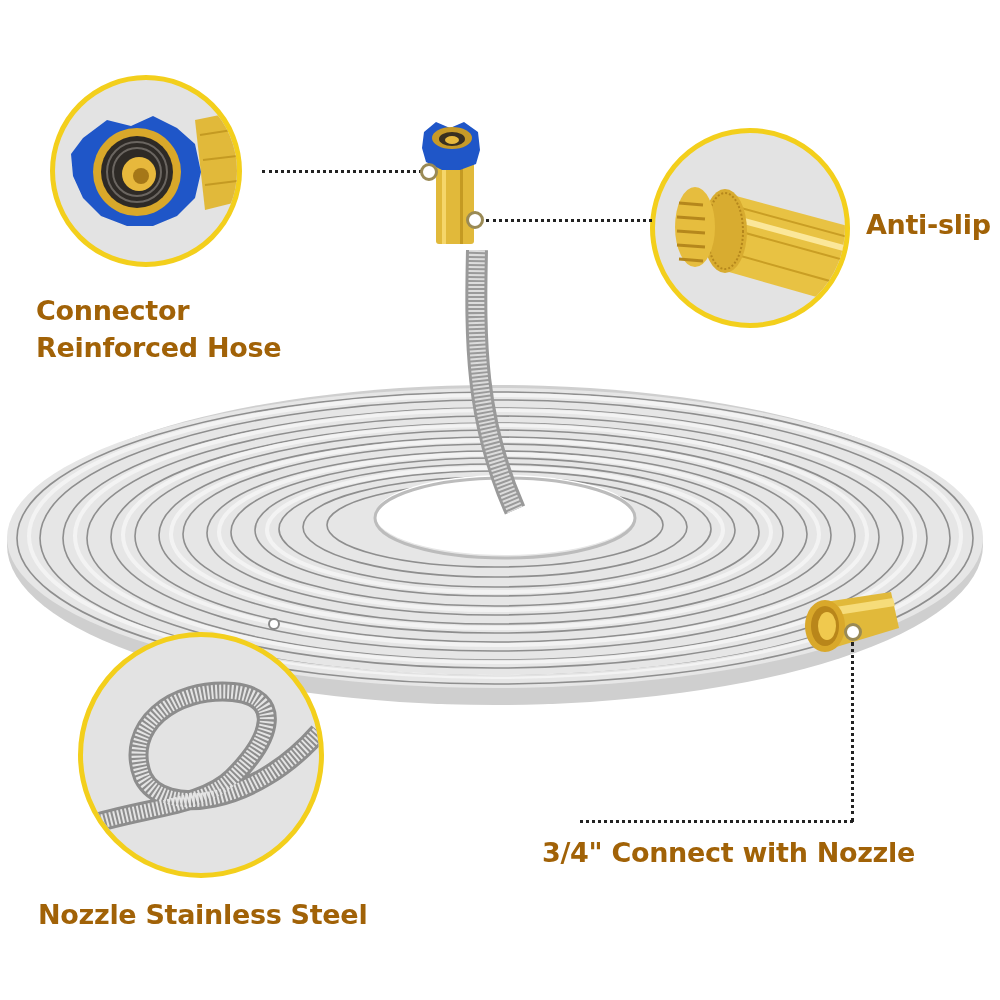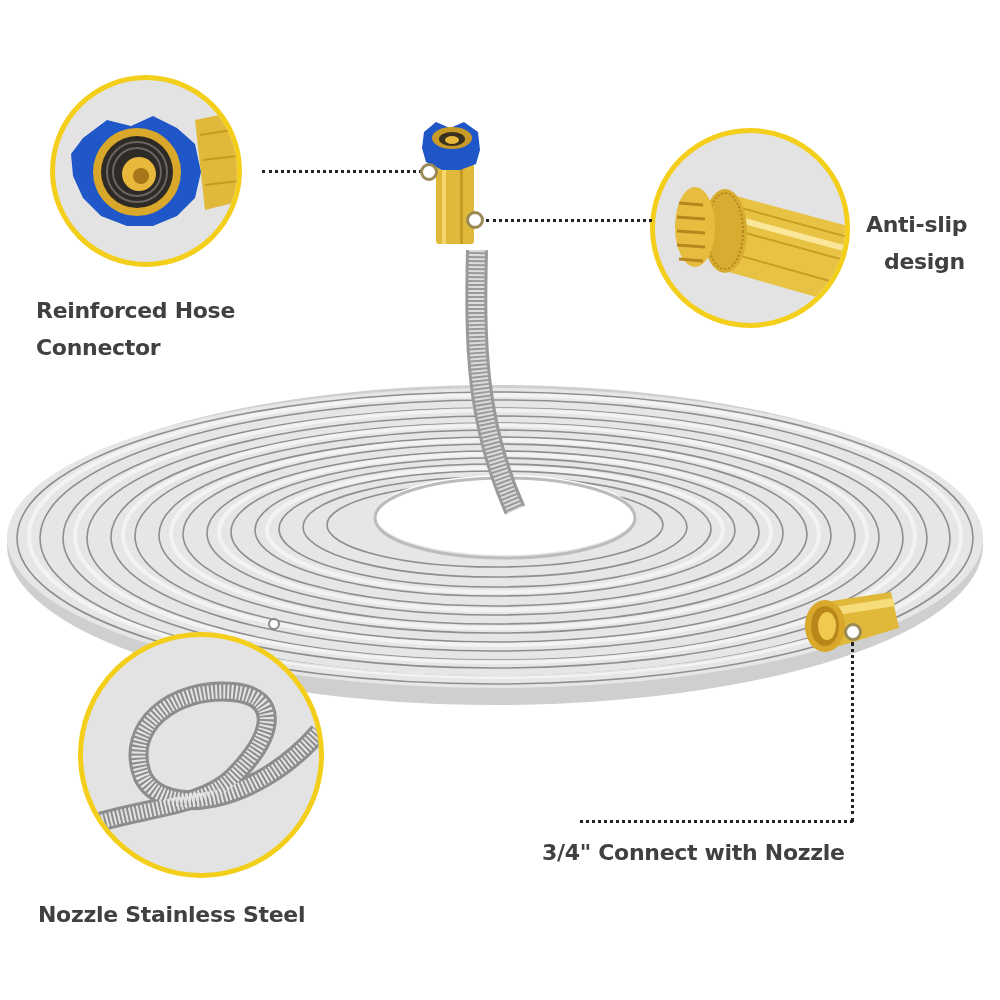--- a/index.html
+++ b/index.html
@@ -1,20 +1,20 @@
 <!DOCTYPE html>
 <html><head>
   <meta charset="utf-8">
   <style>
     html, body { margin: 0; padding: 0; background: #ffffff; }
     body { width: 1000px; height: 1000px; position: relative; overflow: hidden; font-family: "DejaVu Sans", sans-serif; }
     .abs { position: absolute; }
     .label {
-      position: absolute; color: #404040; font-weight: bold;
-      font-family: "DejaVu Sans", sans-serif; font-size: 22px; line-height: 37px; letter-spacing: -0.3px;
+      position: absolute; color: #a16207; font-weight: bold;
+      font-family: "DejaVu Sans", sans-serif; font-size: 27px; line-height: 37px; letter-spacing: -0.3px;
       white-space: nowrap;
     }
     .callout-circle {
       position: absolute; border-radius: 50%; border: 5px solid #f3cf1c;
       background: #e3e3e3; overflow: hidden; box-sizing: border-box;
     }
     .dots-h { position: absolute; height: 0; border-top: 3px dotted #222; }
     .dots-v { position: absolute; width: 0; border-left: 3px dotted #222; }
     .marker {
       position: absolute; width: 12px; height: 12px; border-radius: 50%;
@@ -105,40 +105,39 @@
     <circle cx="82" cy="92" r="36" fill="#2e2a26"></circle>
     <circle cx="82" cy="92" r="30" fill="none" stroke="#6a6560" stroke-width="2"></circle>
     <circle cx="82" cy="92" r="24" fill="none" stroke="#6a6560" stroke-width="2"></circle>
     <circle cx="84" cy="94" r="17" fill="#e7b83c"></circle>
     <circle cx="86" cy="96" r="8" fill="#a57718"></circle>
   </svg>
 </div>
 <div class="dots-h" style="left:262px;top:170px;width:160px;"></div>
 <div class="marker" style="left:420px;top:163px;"></div>
 <div class="label" style="left:36px;top:292px;">
+  <div>Connector</div>
   <div>Reinforced Hose</div>
-  <div>Connector</div>
 </div>
 
 <div class="callout-circle" style="left:650px;top:128px;width:200px;height:200px;">
   <svg width="190" height="190" viewBox="0 0 190 190">
     <path d="M70 60 L200 95 L200 175 L60 135 Z" fill="#e8c243"></path>
     <path d="M75 72 L200 106 M72 95 L200 130 M68 118 L200 155" stroke="#c99e24" stroke-width="2"></path>
     <path d="M74 84 L200 118" stroke="#fbe79a" stroke-width="6"></path>
     <ellipse cx="70" cy="98" rx="22" ry="42" fill="#d8ac30"></ellipse>
     <ellipse cx="70" cy="98" rx="18" ry="38" fill="none" stroke="#b5871c" stroke-width="2" stroke-dasharray="2 2"></ellipse>
     <ellipse cx="40" cy="94" rx="20" ry="40" fill="#e6bd3e"></ellipse>
     <path d="M24 70 L48 72 M22 84 L50 86 M22 98 L50 100 M22 112 L50 114 M24 126 L48 128" stroke="#b5871c" stroke-width="3"></path>
   </svg>
 </div>
 <div class="dots-h" style="left:486px;top:219px;width:166px;"></div>
 <div class="marker" style="left:466px;top:211px;"></div>
 <div class="label" style="left:866px;top:206px;text-align:left;">
   <div>Anti-slip</div>
-  <div style="padding-left:18px;">design</div>
 </div>
 
 <div class="callout-circle" style="left:78px;top:632px;width:246px;height:246px;">
   <svg width="236" height="236" viewBox="0 0 236 236">
     <defs>
       <pattern id="coilp" width="5" height="5" patternUnits="userSpaceOnUse">
         <rect width="5" height="5" fill="#dedede"></rect>
         <rect width="2" height="5" fill="#8a8a8a"></rect>
       </pattern>
     </defs>

